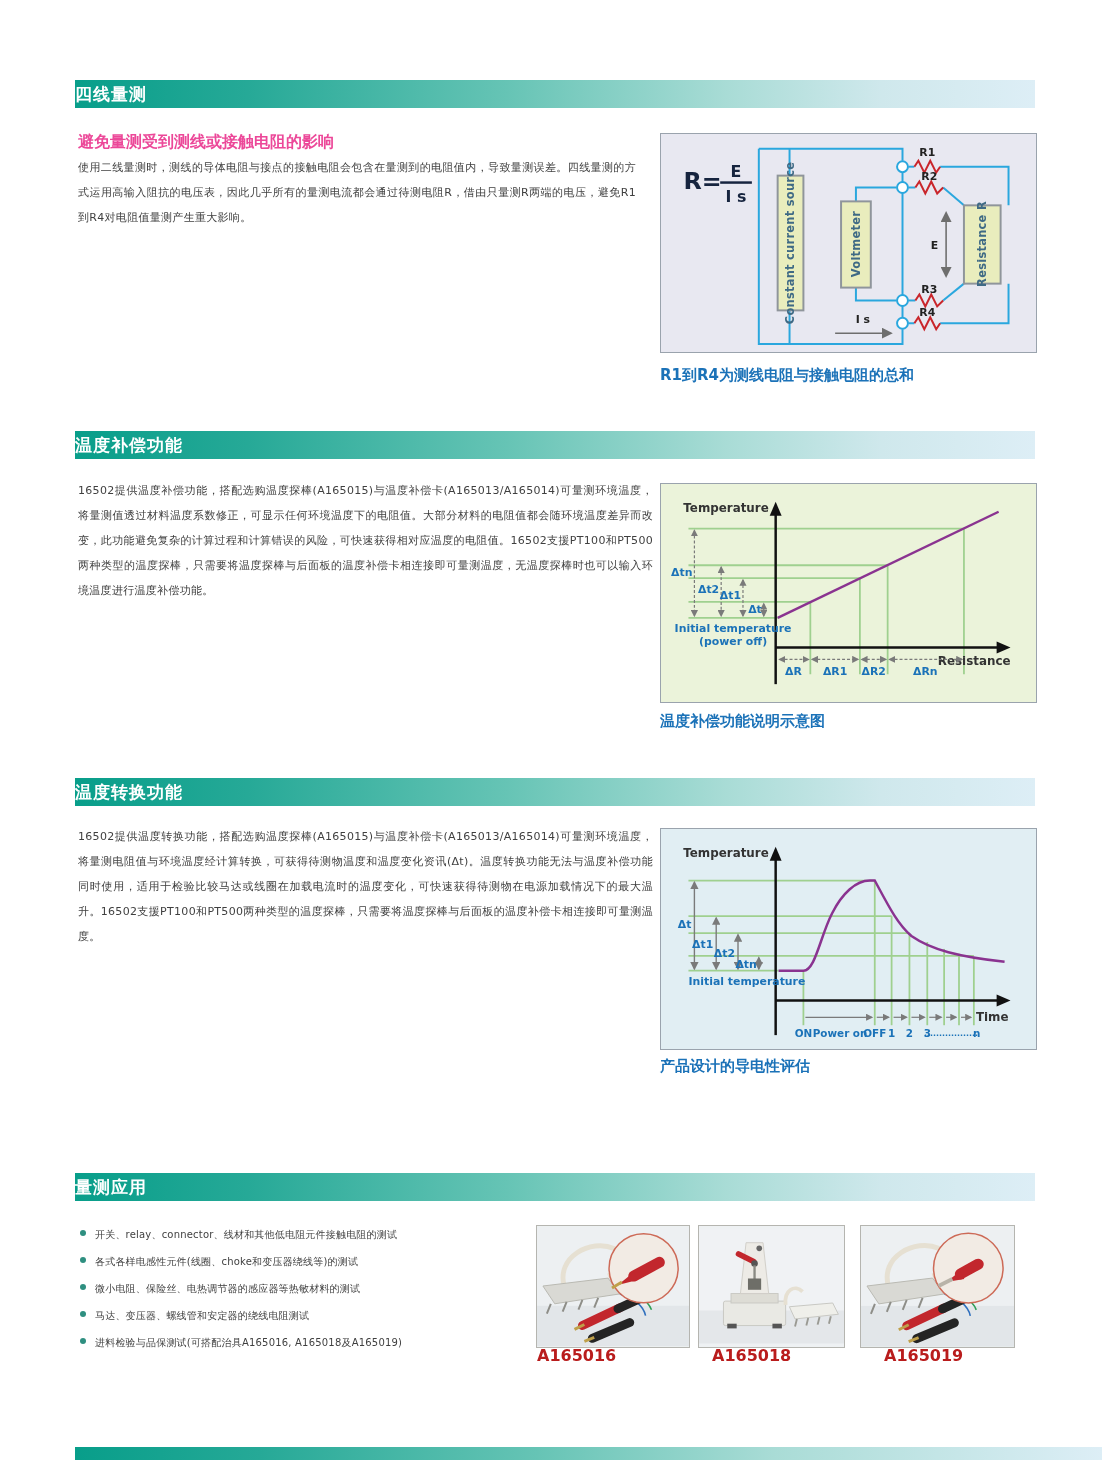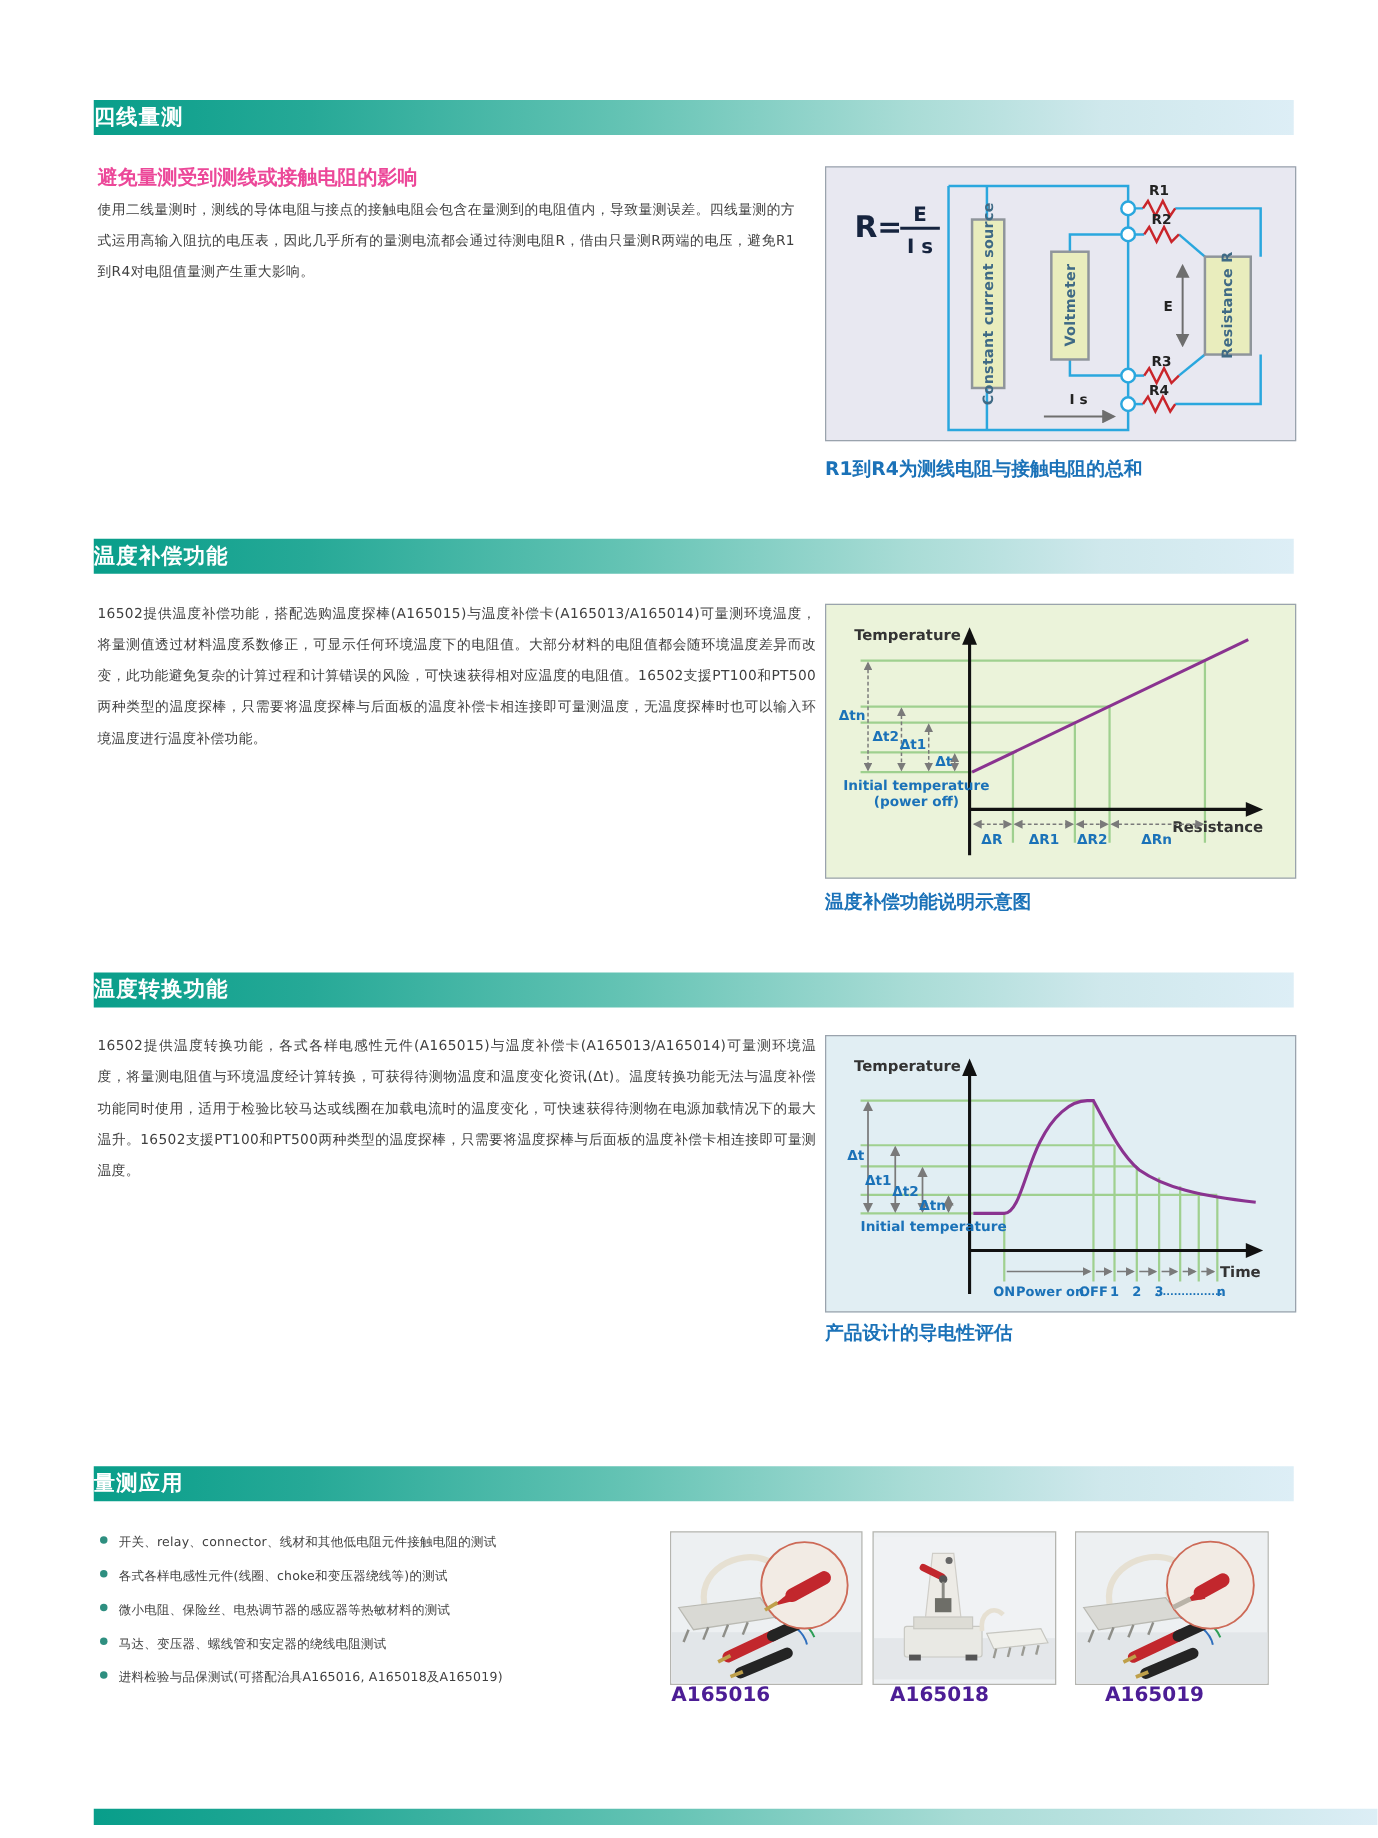--- a/index.html
+++ b/index.html
@@ -39,21 +39,21 @@
   }
   .bullets li::before{
     content:"";display:inline-block;width:6px;height:6px;border-radius:50%;
     background:#2e8f80;margin-right:9px;vertical-align:2px;
   }
   .product-card{
     position:absolute;top:1225px;width:154px;height:123px;box-sizing:border-box;
     border:1px solid #b5b5b0;background:#eef1f3;
   }
   .product-label{
-    position:absolute;top:1346px;font-size:16px;font-weight:600;color:#4c1d95;
+    position:absolute;top:1346px;font-size:16px;font-weight:600;color:#b91c1c;
   }
   .footer-bar{
     position:absolute;left:75px;top:1447px;width:1027px;height:13px;
     background:linear-gradient(90deg,#089e8a 0%,#26a997 18%,#66c4b5 45%,#a9dcd6 68%,#ddeef6 100%);
   }
   
   svg text{font-family:"DejaVu Sans","Liberation Sans",sans-serif;}
   .blue-lbl{fill:#1b72b8;font-size:11px;font-weight:bold;}
   .tick-lbl{fill:#1b72b8;font-size:10.5px;font-weight:bold;}
   .dark-lbl{fill:#333333;font-size:12px;font-weight:600;}
@@ -201,21 +201,21 @@
   <text x="175" y="193" class="blue-lbl" text-anchor="middle">ΔR1</text>
   <text x="214" y="193" class="blue-lbl" text-anchor="middle">ΔR2</text>
   <text x="266" y="193" class="blue-lbl" text-anchor="middle">ΔRn</text>
 </svg>
 <div class="fig-caption" style="top:712px">温度补偿功能说明示意图</div>
 
 <div class="header-bar" style="top:778px">
   <span>温度转换功能</span>
 </div>
 
-<div class="body-text" style="top:824px;width:575px">16502提供温度转换功能，各式各样电感性元件(A165015)与温度补偿卡(A165013/A165014)可量测环境温度，将量测电阻值与环境温度经计算转换，可获得待测物温度和温度变化资讯(Δt)。温度转换功能无法与温度补偿功能同时使用，适用于检验比较马达或线圈在加载电流时的温度变化，可快速获得待测物在电源加载情况下的最大温升。16502支援PT100和PT500两种类型的温度探棒，只需要将温度探棒与后面板的温度补偿卡相连接即可量测温度。</div>
+<div class="body-text" style="top:824px;width:575px">16502提供温度转换功能，搭配选购温度探棒(A165015)与温度补偿卡(A165013/A165014)可量测环境温度，将量测电阻值与环境温度经计算转换，可获得待测物温度和温度变化资讯(Δt)。温度转换功能无法与温度补偿功能同时使用，适用于检验比较马达或线圈在加载电流时的温度变化，可快速获得待测物在电源加载情况下的最大温升。16502支援PT100和PT500两种类型的温度探棒，只需要将温度探棒与后面板的温度补偿卡相连接即可量测温度。</div>
 
 <svg class="figure" style="top:828px;background:#e1eef3;height:222px" viewBox="0 0 377 222">
   <defs>
     <marker id="c2-ag" viewBox="0 0 10 10" refX="8" refY="5" markerWidth="6" markerHeight="6" orient="auto-start-reverse">
       <path d="M0 0 L10 5 L0 10 z" fill="#7a7a7a"></path>
     </marker>
   </defs>
 
   <g stroke="#9fd08f" stroke-width="1.8">
     <line x1="27" y1="52" x2="215" y2="52"></line>

